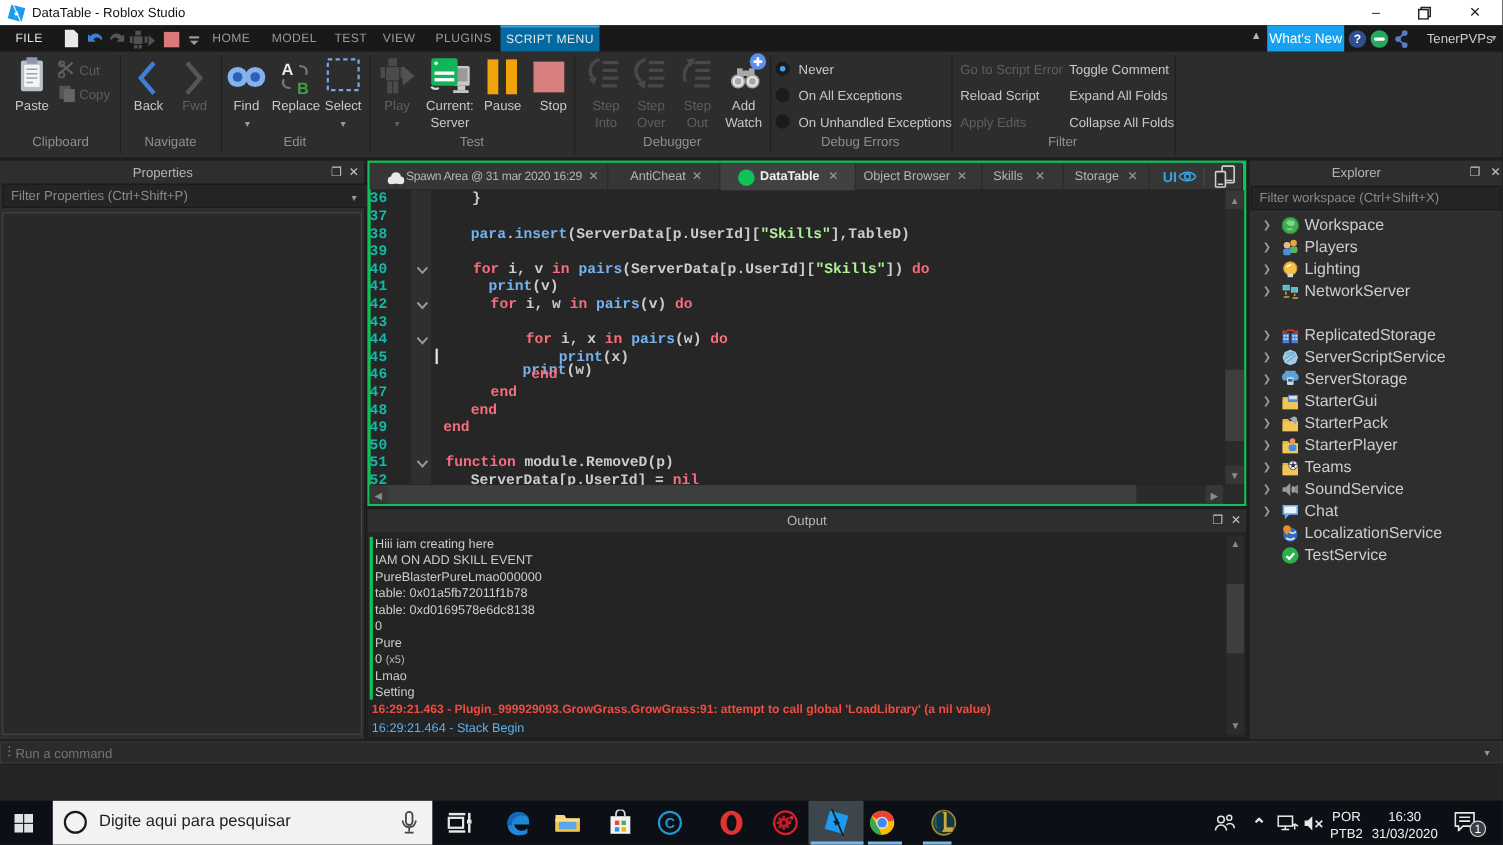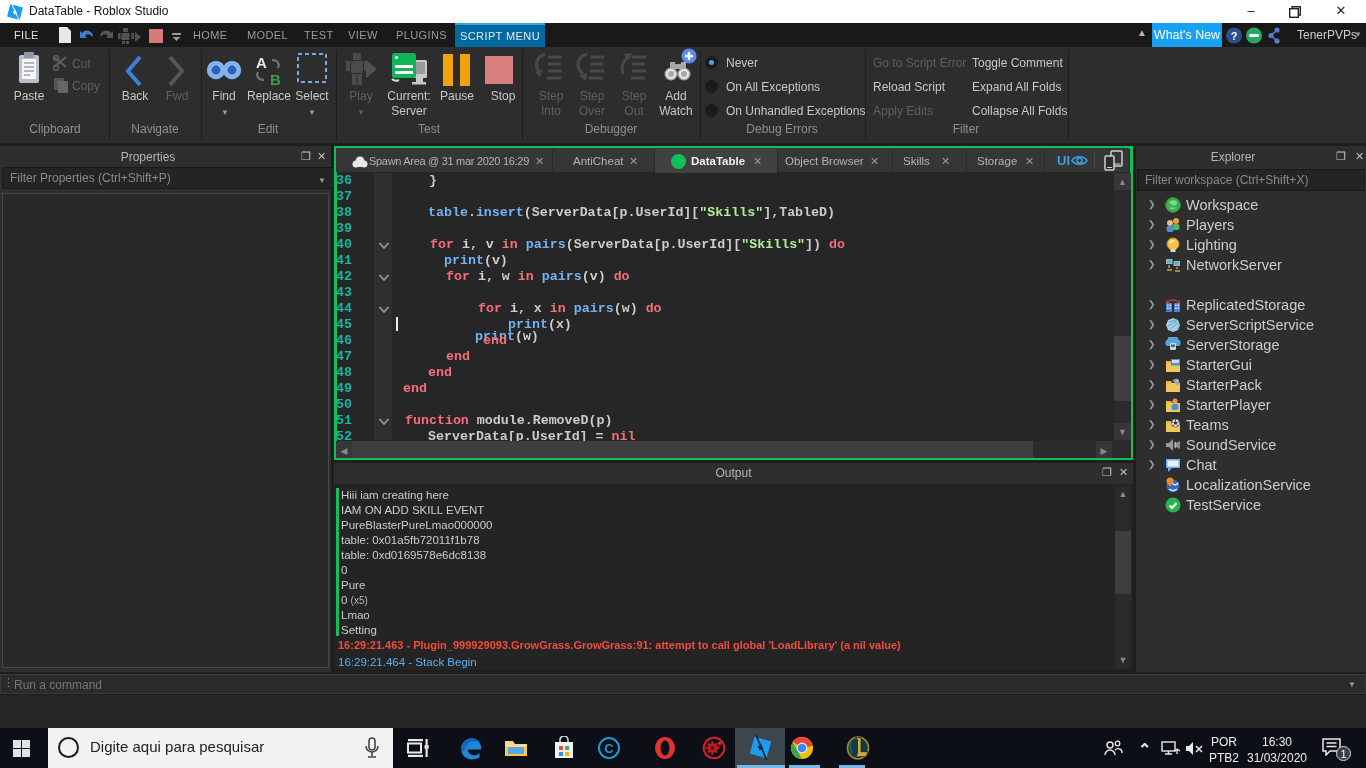--- a/index.html
+++ b/index.html
@@ -355,21 +355,21 @@
   <div class="lnum" style="left:336px;top:333px;">46</div>
   <div class="lnum" style="left:336px;top:349px;">47</div>
   <div class="lnum" style="left:336px;top:365px;">48</div>
   <div class="lnum" style="left:336px;top:381px;">49</div>
   <div class="lnum" style="left:336px;top:397px;">50</div>
   <div class="lnum" style="left:336px;top:413px;">51</div>
   <div class="lnum" style="left:336px;top:429px;">52</div>
   </div>
   <div id="clines">
   <div class="cline" style="left:429px;top:173px;">}</div>
-  <div class="cline" style="left:428px;top:205px;"><span class="fn">table</span>.<span class="fn">insert</span>(ServerData[p.UserId][<span class="st">"Skills"</span>],TableD)</div>
+  <div class="cline" style="left:428px;top:205px;"><span class="fn">para</span>.<span class="fn">insert</span>(ServerData[p.UserId][<span class="st">"Skills"</span>],TableD)</div>
   <div class="cline" style="left:430px;top:237px;"><span class="kw">for</span> i, v <span class="kw">in</span> <span class="fn">pairs</span>(ServerData[p.UserId][<span class="st">"Skills"</span>]) <span class="kw">do</span></div>
   <div class="cline" style="left:444px;top:253px;"><span class="fn">print</span>(v)</div>
   <div class="cline" style="left:446px;top:269px;"><span class="kw">for</span> i, w <span class="kw">in</span> <span class="fn">pairs</span>(v) <span class="kw">do</span></div>
   <div class="cline" style="left:475px;top:285px;margin-top:44px;"><span class="fn">print</span>(w)</div>
   <div class="cline" style="left:478px;top:301px;"><span class="kw">for</span> i, x <span class="kw">in</span> <span class="fn">pairs</span>(w) <span class="kw">do</span></div>
   <div class="cline" style="left:508px;top:317px;"><span class="fn">print</span>(x)</div>
   <div class="cline" style="left:483px;top:333px;"><span class="kw">end</span></div>
   <div class="cline" style="left:446px;top:349px;"><span class="kw">end</span></div>
   <div class="cline" style="left:428px;top:365px;"><span class="kw">end</span></div>
   <div class="cline" style="left:403px;top:381px;"><span class="kw">end</span></div>

